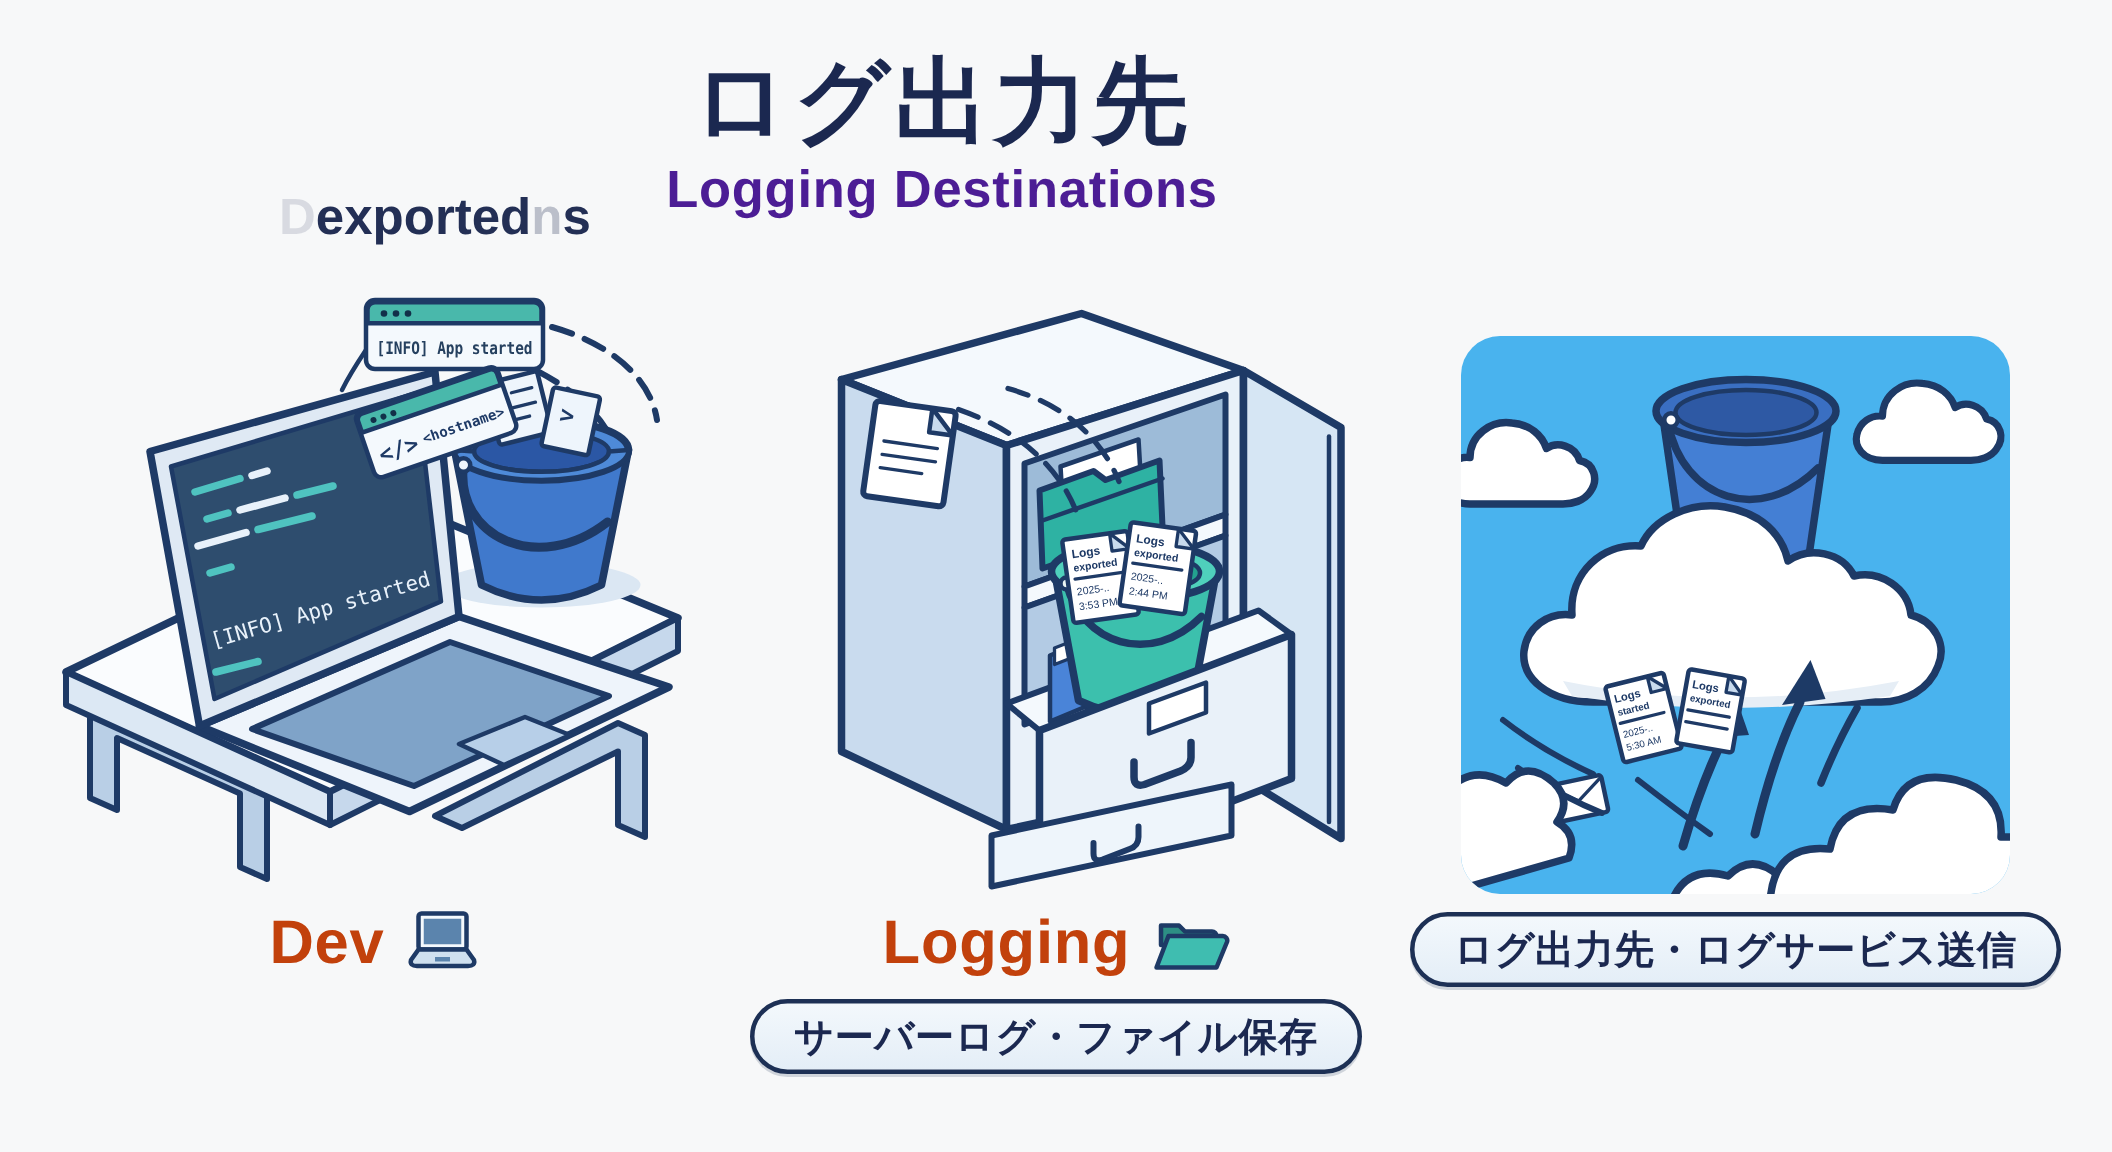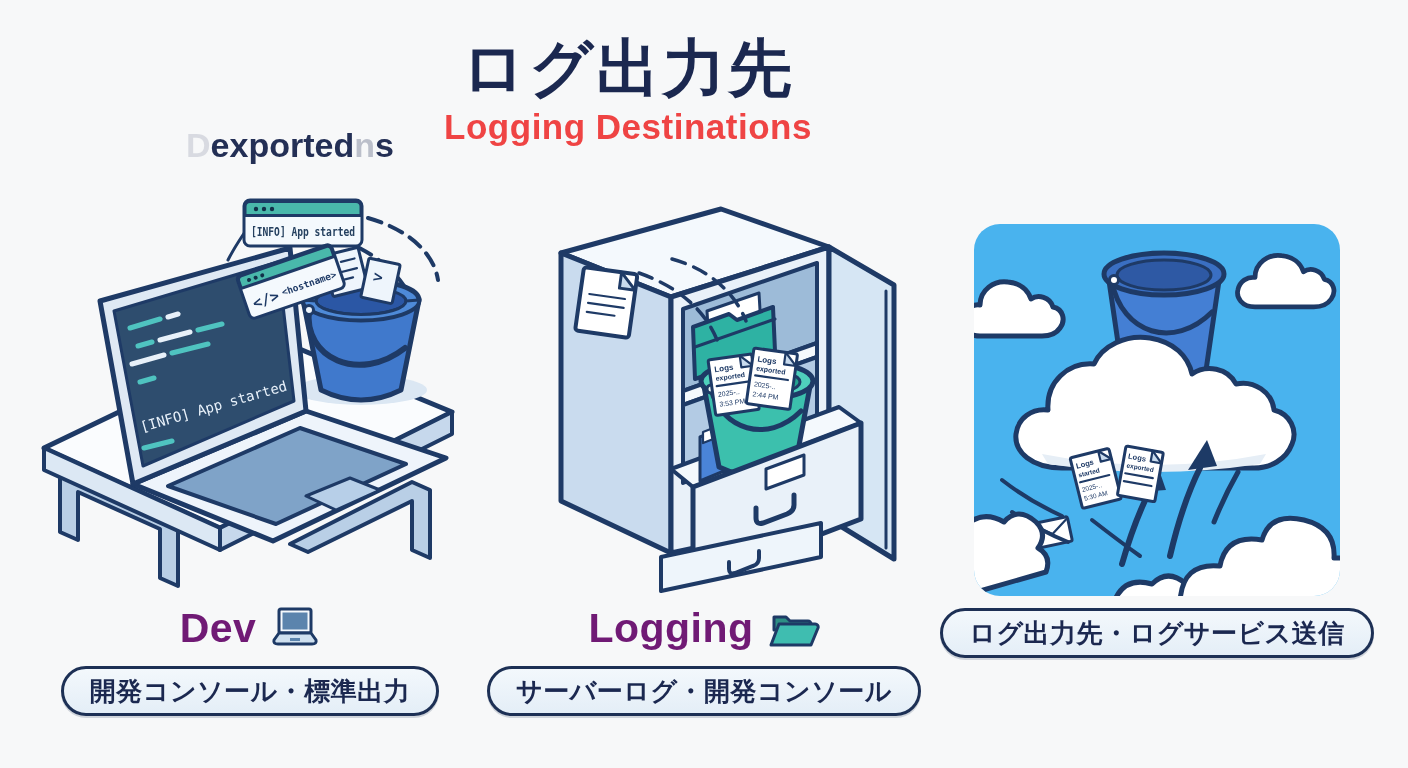--- a/index.html
+++ b/index.html
@@ -5,32 +5,32 @@
   html,body{margin:0;padding:0;}
   body{
     width:1408px;height:768px;overflow:hidden;position:relative;
     background:#f7f8f9;
     font-family:"Liberation Sans","DejaVu Sans",sans-serif;
     color:#1c2a50;
   }
   
   .hdr{position:absolute;top:0;left:0;width:1256px;text-align:center;}
   .title{margin:34px 0 0;font-size:63px;font-weight:800;letter-spacing:3px;color:#1b2850;line-height:1.1;}
-  .subtitle{margin:4px 14px 0;font-size:35px;font-weight:700;color:#ef4444;letter-spacing:.5px;}
+  .subtitle{margin:4px 14px 0;font-size:35px;font-weight:700;color:#4c1d95;letter-spacing:.5px;}
   .ghost{position:absolute;left:186px;top:126px;font-size:34px;font-weight:700;color:#232f55;white-space:nowrap;}
   .ghost .f1{opacity:.14;}
   .ghost .f2{opacity:.28;}
   
   .col{position:absolute;top:192px;display:flex;flex-direction:column;align-items:center;}
   .col1{left:30px;width:440px;}
   .col2{left:494px;width:420px;}
   .col3{left:934px;width:446px;}
   .illus{height:404px;display:flex;align-items:flex-end;justify-content:center;}
   .label-row{display:flex;align-items:center;gap:14px;margin-top:6px;height:52px;}
-  .label-txt{font-size:41px;font-weight:800;color:#701a75;letter-spacing:.5px;}
+  .label-txt{font-size:41px;font-weight:800;color:#c2410c;letter-spacing:.5px;}
   .pill{
     margin-top:12px;height:44px;display:flex;align-items:center;
     padding:0 26px;border:3px solid #1d3055;border-radius:28px;
     background:linear-gradient(180deg,#f3f8fc,#e4eef7);
     box-shadow:0 2px 0 rgba(29,48,85,.18);
   }
   .pill span{font-size:26px;font-weight:700;color:#1b2850;letter-spacing:.5px;white-space:nowrap;}
   
   .s5{stroke:#1e3a66;stroke-width:5;stroke-linejoin:round;stroke-linecap:round;}
   .s4{stroke:#1e3a66;stroke-width:4;stroke-linejoin:round;stroke-linecap:round;}
@@ -132,23 +132,20 @@
   </div>
   <div class="label-row">
     <span class="label-txt">Dev</span>
     <svg width="50" height="42" viewBox="0 0 50 42">
       <rect class="s3" x="9" y="2" width="32" height="24" rx="2" fill="#f4f9fd"></rect>
       <rect x="12.5" y="5.5" width="25" height="17" fill="#5b84ad"></rect>
       <path class="s3" d="M4,33 L9,26 h32 l5,7 q1,4 -4,4 h-34 q-5,0 -4,-4 Z" fill="#cfe0ef"></path>
       <rect x="20" y="31" width="10" height="3" fill="#5b84ad"></rect>
     </svg>
   </div>
-  <div class="pill">
-    <span>開発コンソール・標準出力</span>
-  </div>
 </div>
 
 <div class="col col2">
   <div class="illus">
   <svg width="400" height="400" viewBox="0 0 400 400">
     <g>
       <path class="s5" d="M57,57 L217,13 L325,51 L167,101 Z" fill="#f4f9fd"></path>
       <path class="s5" d="M57,57 L167,101 L167,357 L57,305 Z" fill="#c9dbee"></path>
       <path class="s5" d="M167,101 L325,51 L325,323 L167,357 Z" fill="#e9f1f9"></path>
       <path class="s5" d="M325,51 L390,89 L390,363 L325,323 Z" fill="#d6e6f4"></path>
@@ -218,21 +215,21 @@
   </svg>
   </div>
   <div class="label-row">
     <span class="label-txt">Logging</span>
     <svg width="52" height="42" viewBox="0 0 52 42">
       <path class="s3" d="M6,10 h12 l4,4 h18 a3,3 0 0 1 3,3 v6 h-37 Z" fill="#2d8f84"></path>
       <path class="s3" d="M3,38 L11,17 h36 a3,3 0 0 1 3,4 l-7,17 Z" fill="#3fbdb0"></path>
     </svg>
   </div>
   <div class="pill">
-    <span>サーバーログ・開発コンソール</span>
+    <span>サーバーログ・ファイル保存</span>
   </div>
 </div>
 
 <div class="col col3">
   <div class="illus">
   <svg width="366" height="372" viewBox="0 0 366 372">
     <defs>
       <clipPath id="skyclip">
             <rect width="366" height="372" rx="26"></rect>
           </clipPath>

